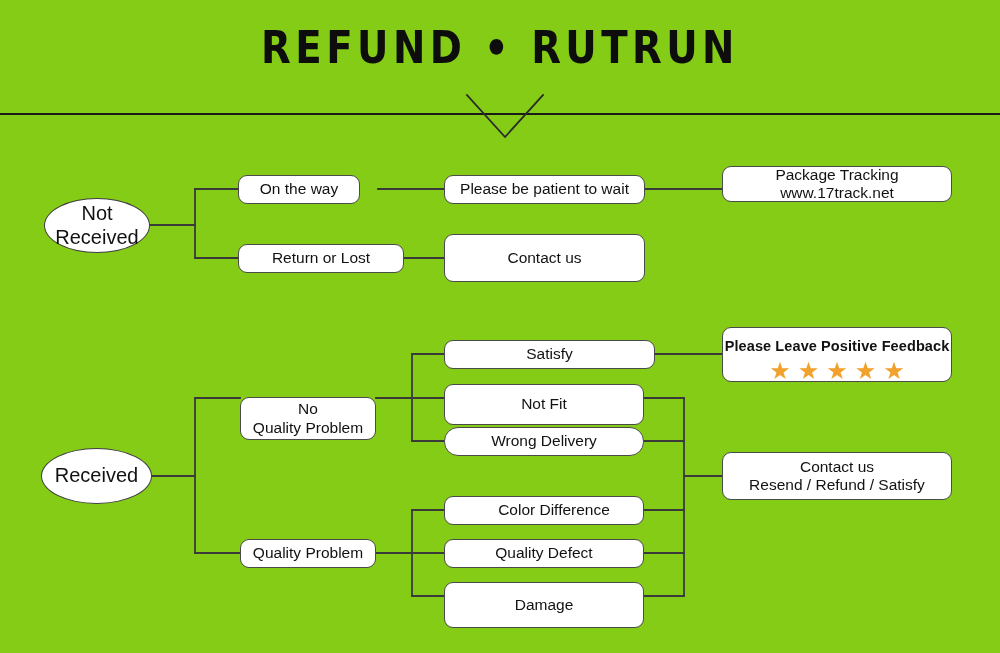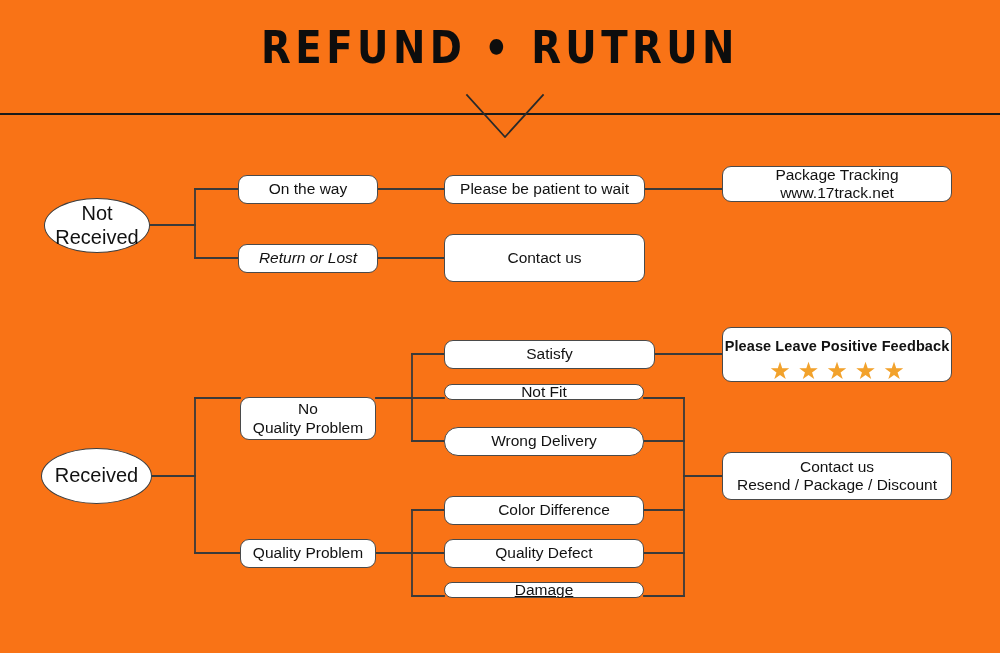--- a/index.html
+++ b/index.html
@@ -9,21 +9,21 @@
     background: #ffffff;
   }
   body {
     font-family: "Liberation Sans", sans-serif;
     color: #111111;
   }
   #page {
     position: relative;
     width: 1000px;
     height: 653px;
-    background: #f97316;
+    background: #84cc16;
     overflow: hidden;
   }
 
   
   .title {
     position: absolute;
     left: 0;
     top: 22px;
     width: 1000px;
     text-align: center;
@@ -171,40 +171,40 @@
     </g>
   </svg>
 
   <div class="node ellipse" style="left:44px; top:198px; width:106px; height:55px;">
     <div class="lines">
       <span>Not</span>
       <span>Received</span>
     </div>
   </div>
 
-  <div class="node box" style="left:238px; top:175px; width:140px; height:29px;">
+  <div class="node box" style="left:238px; top:175px; width:122px; height:29px;">
     <div class="lines">
       <span>On the way</span>
     </div>
   </div>
 
   <div class="node box" style="left:444px; top:175px; width:201px; height:29px;align-items:center;">
     <div class="lines">
       <span>Please be patient to wait</span>
     </div>
   </div>
 
   <div class="node box" style="left:722px; top:166px; width:230px; height:36px;">
     <div class="lines">
       <span>Package Tracking</span>
       <span>www.17track.net</span>
     </div>
   </div>
 
-  <div class="node box" style="left:238px; top:244px; width:140px; height:29px;font-style:italic;">
+  <div class="node box" style="left:238px; top:244px; width:166px; height:29px;">
     <div class="lines">
       <span>Return or Lost</span>
     </div>
   </div>
 
   <div class="node box" style="left:444px; top:234px; width:201px; height:48px;">
     <div class="lines">
       <span>Contact us</span>
     </div>
   </div>
@@ -227,21 +227,21 @@
       <span>Quality Problem</span>
     </div>
   </div>
 
   <div class="node box" style="left:444px; top:340px; width:211px; height:29px;">
     <div class="lines">
       <span>Satisfy</span>
     </div>
   </div>
 
-  <div class="node box" style="left:444px; top:384px; width:200px; height:16px;">
+  <div class="node box" style="left:444px; top:384px; width:200px; height:41px;">
     <div class="lines">
       <span>Not Fit</span>
     </div>
   </div>
 
   <div class="node box" style="left:444px; top:427px; width:200px; height:29px;border-radius:14px;">
     <div class="lines">
       <span>Wrong Delivery</span>
     </div>
   </div>
@@ -251,37 +251,37 @@
       <span>Color Difference</span>
     </div>
   </div>
 
   <div class="node box" style="left:444px; top:539px; width:200px; height:29px;justify-content:center;">
     <div class="lines">
       <span>Quality Defect</span>
     </div>
   </div>
 
-  <div class="node box" style="left:444px; top:582px; width:200px; height:16px;text-decoration:underline;">
+  <div class="node box" style="left:444px; top:582px; width:200px; height:46px;">
     <div class="lines">
       <span>Damage</span>
     </div>
   </div>
 
   <div class="node box feedback" style="left:722px; top:327px; width:230px; height:55px;">
     <div class="fb-text">Please Leave Positive Feedback</div>
     <div class="stars" id="star-row">
         <span class="star" style="color: rgb(242, 162, 44);">★</span>
         <span class="star" style="color: rgb(242, 162, 44);">★</span>
         <span class="star" style="color: rgb(242, 162, 44);">★</span>
         <span class="star" style="color: rgb(242, 162, 44);">★</span>
         <span class="star" style="color: rgb(242, 162, 44);">★</span>
       </div>
   </div>
 
   <div class="node box" style="left:722px; top:452px; width:230px; height:48px;">
     <div class="lines">
       <span>Contact us</span>
-      <span>Resend / Package / Discount</span>
+      <span>Resend / Refund / Satisfy</span>
     </div>
   </div>
 
 </div>
 
 </body></html>

